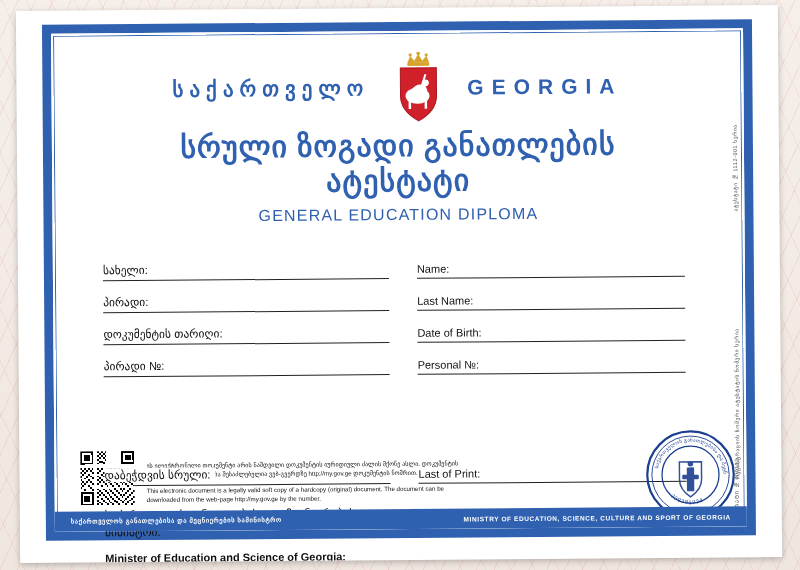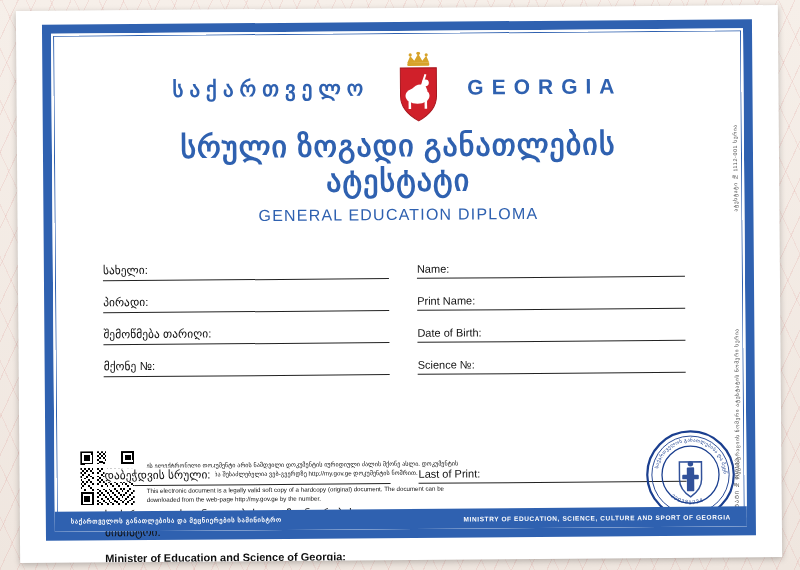--- a/index.html
+++ b/index.html
@@ -288,44 +288,44 @@
           <div class="col left">
             <div class="field">
               <span class="label ka">სახელი:</span>
               <span class="rule"></span>
             </div>
             <div class="field">
               <span class="label ka">პირადი:</span>
               <span class="rule"></span>
             </div>
             <div class="field">
-              <span class="label ka">შემოწმება თარიღი:</span>
-              <span class="rule"></span>
-            </div>
-            <div class="field">
-              <span class="label ka">მქონე №:</span>
+              <span class="label ka">დოკუმენტის თარიღი:</span>
+              <span class="rule"></span>
+            </div>
+            <div class="field">
+              <span class="label ka">პირადი №:</span>
               <span class="rule"></span>
             </div>
           </div>
 
           <div class="col right">
             <div class="field">
               <span class="label">Name:</span>
               <span class="rule"></span>
             </div>
             <div class="field">
-              <span class="label">Print Name:</span>
+              <span class="label">Last Name:</span>
               <span class="rule"></span>
             </div>
             <div class="field">
               <span class="label">Date of Birth:</span>
               <span class="rule"></span>
             </div>
             <div class="field">
-              <span class="label">Science №:</span>
+              <span class="label">Personal №:</span>
               <span class="rule"></span>
             </div>
           </div>
         </div>
 
         <div class="fields2">
           <div class="col left">
             <div class="field wide">
               <span class="label ka">დაბეჭდვის სრული:</span>
               <span class="rule"></span>

